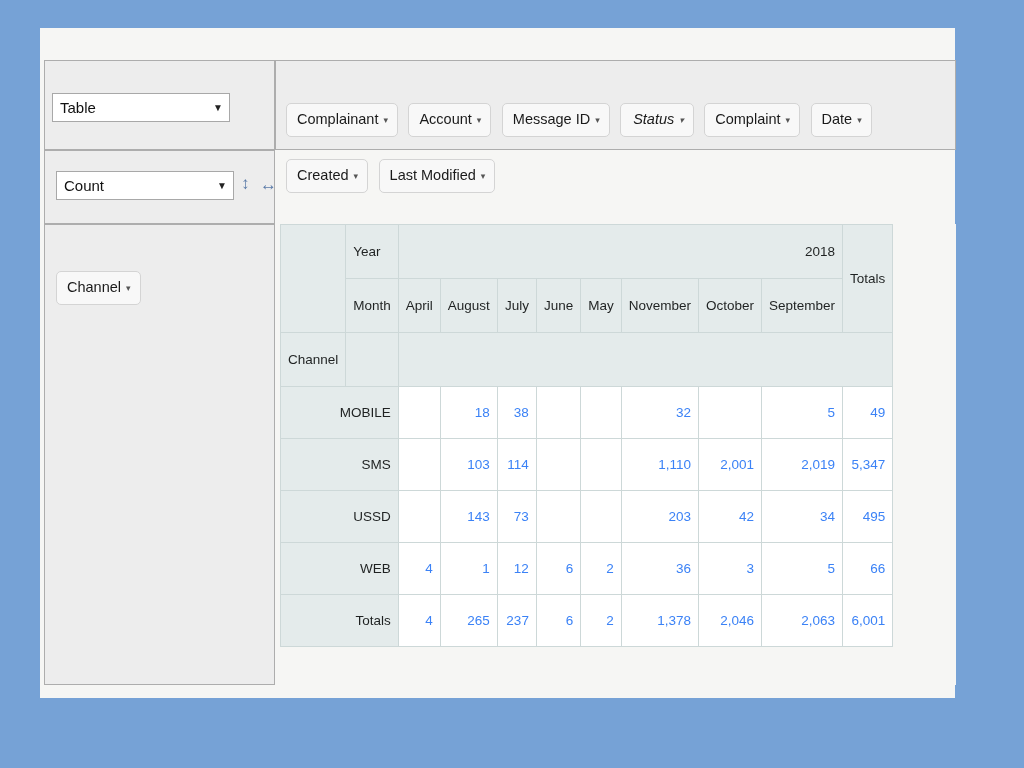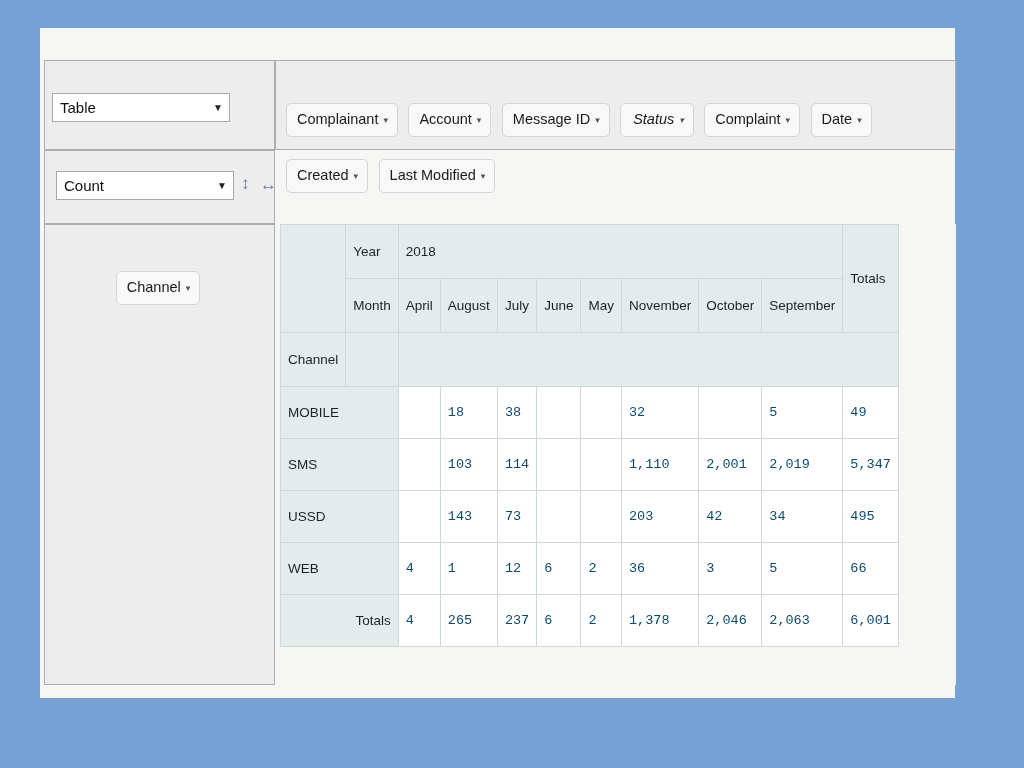--- a/index.html
+++ b/index.html
@@ -55,21 +55,20 @@
     width: 231px;
     height: 74px;
     padding-left: 32px;
   }
   #rows-cell {
     position: absolute;
     left: 0px;
     top: 164px;
     width: 231px;
     height: 461px;
-    text-align: center;
   }
   #cols-cell {
     position: absolute;
     left: 231px;
     top: 0px;
     width: 681px;
     height: 90px;
   }
   #colfields-cell {
     position: absolute;
@@ -199,28 +198,28 @@
   table.pvtTable th {
     background: #e4ebeb;
     font-weight: normal;
     color: #1f2222;
   }
   th.pvtAxisLabel {
     text-align: left;
     font-weight: normal;
     vertical-align: middle;
   }
-  th.pvtColLabel { text-align: left; }
-  th.pvtRowLabel { text-align: left; }
+  th.pvtColLabel { text-align: right; }
+  th.pvtRowLabel { text-align: right; }
   th.pvtTotalLabel { text-align: right; }
   th.pvtCornerBlank { background: #e4ebeb; border: 1px solid #cdd8d8; }
   td.pvtVal, td.pvtTotal, td.pvtGrandTotal {
+    text-align: right;
     background: #ffffff;
-    color: #0c4a6e;
-    font-family: Liberation Mono, monospace;
+    color: #3b82f6;
   }
   .tall { height: 54px; }
   .rowh { height: 52px; }
 </style>
 </head>
 <body>
 
 <div id="slide-panel">
   <div id="pivot-app">
 

